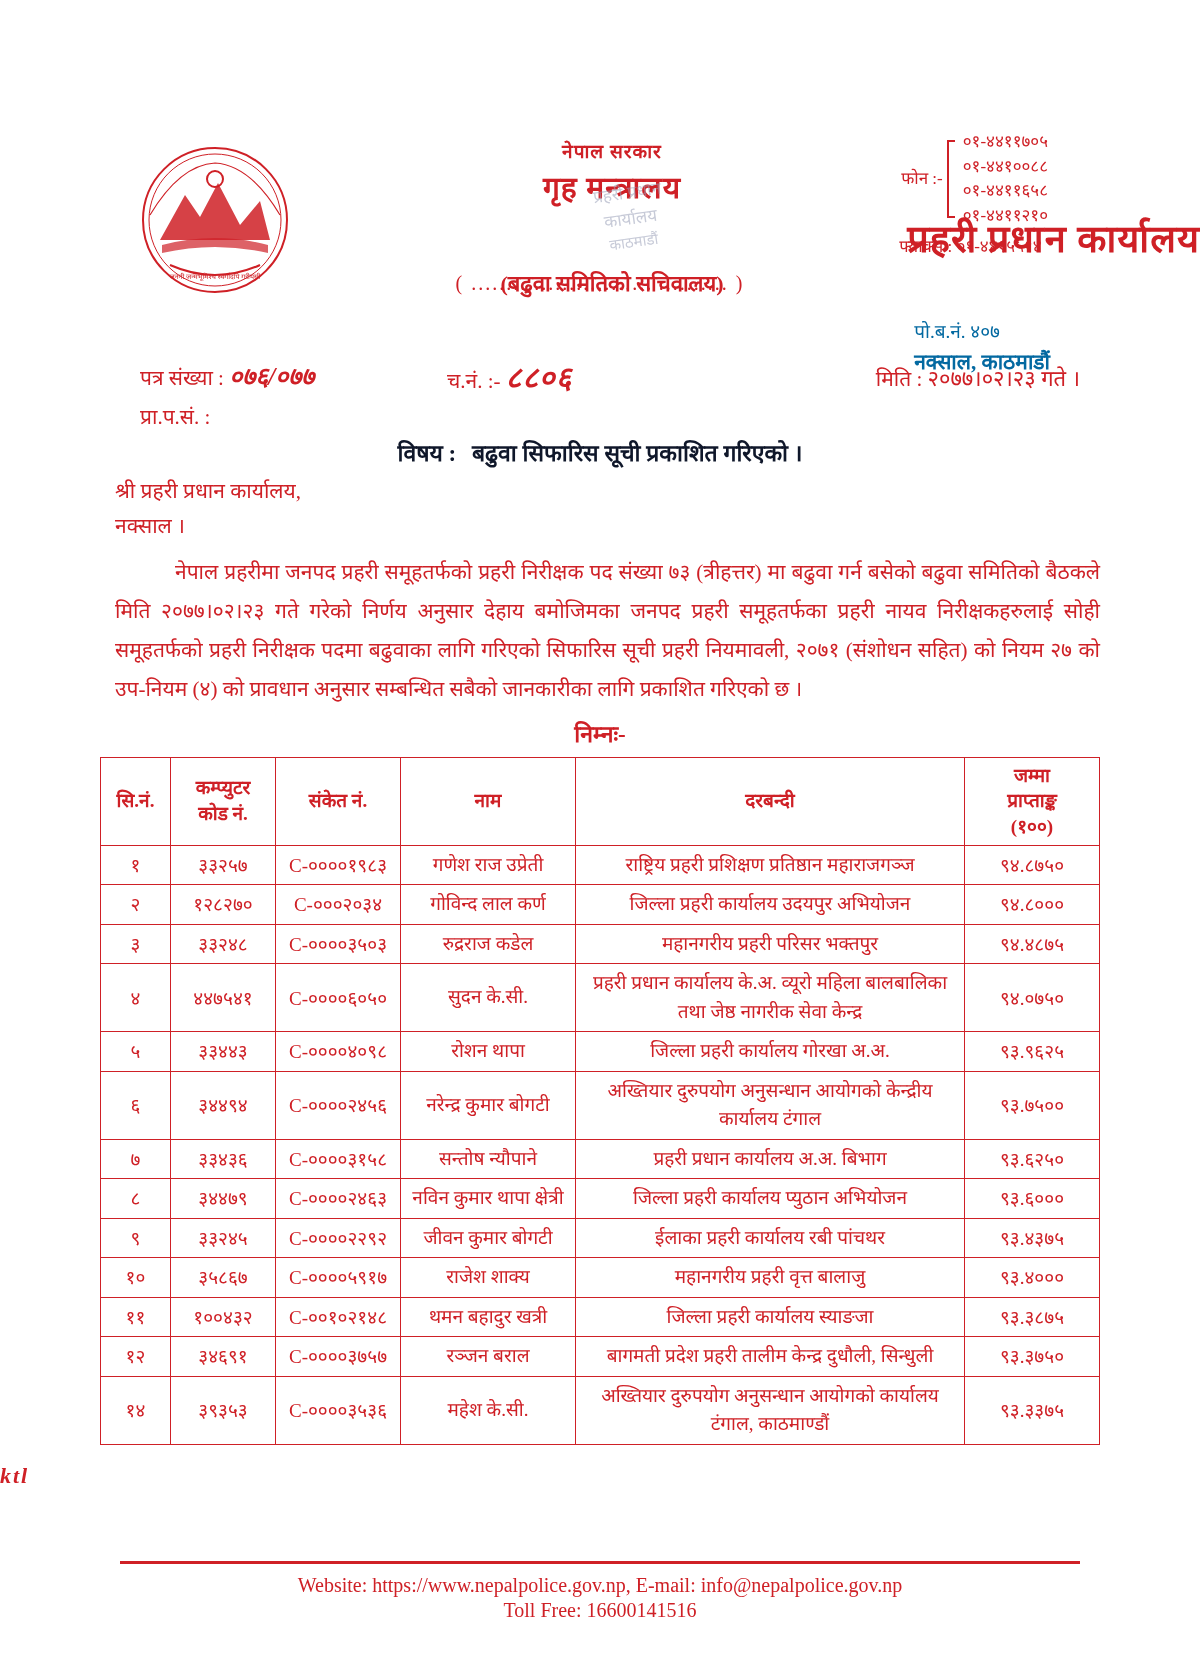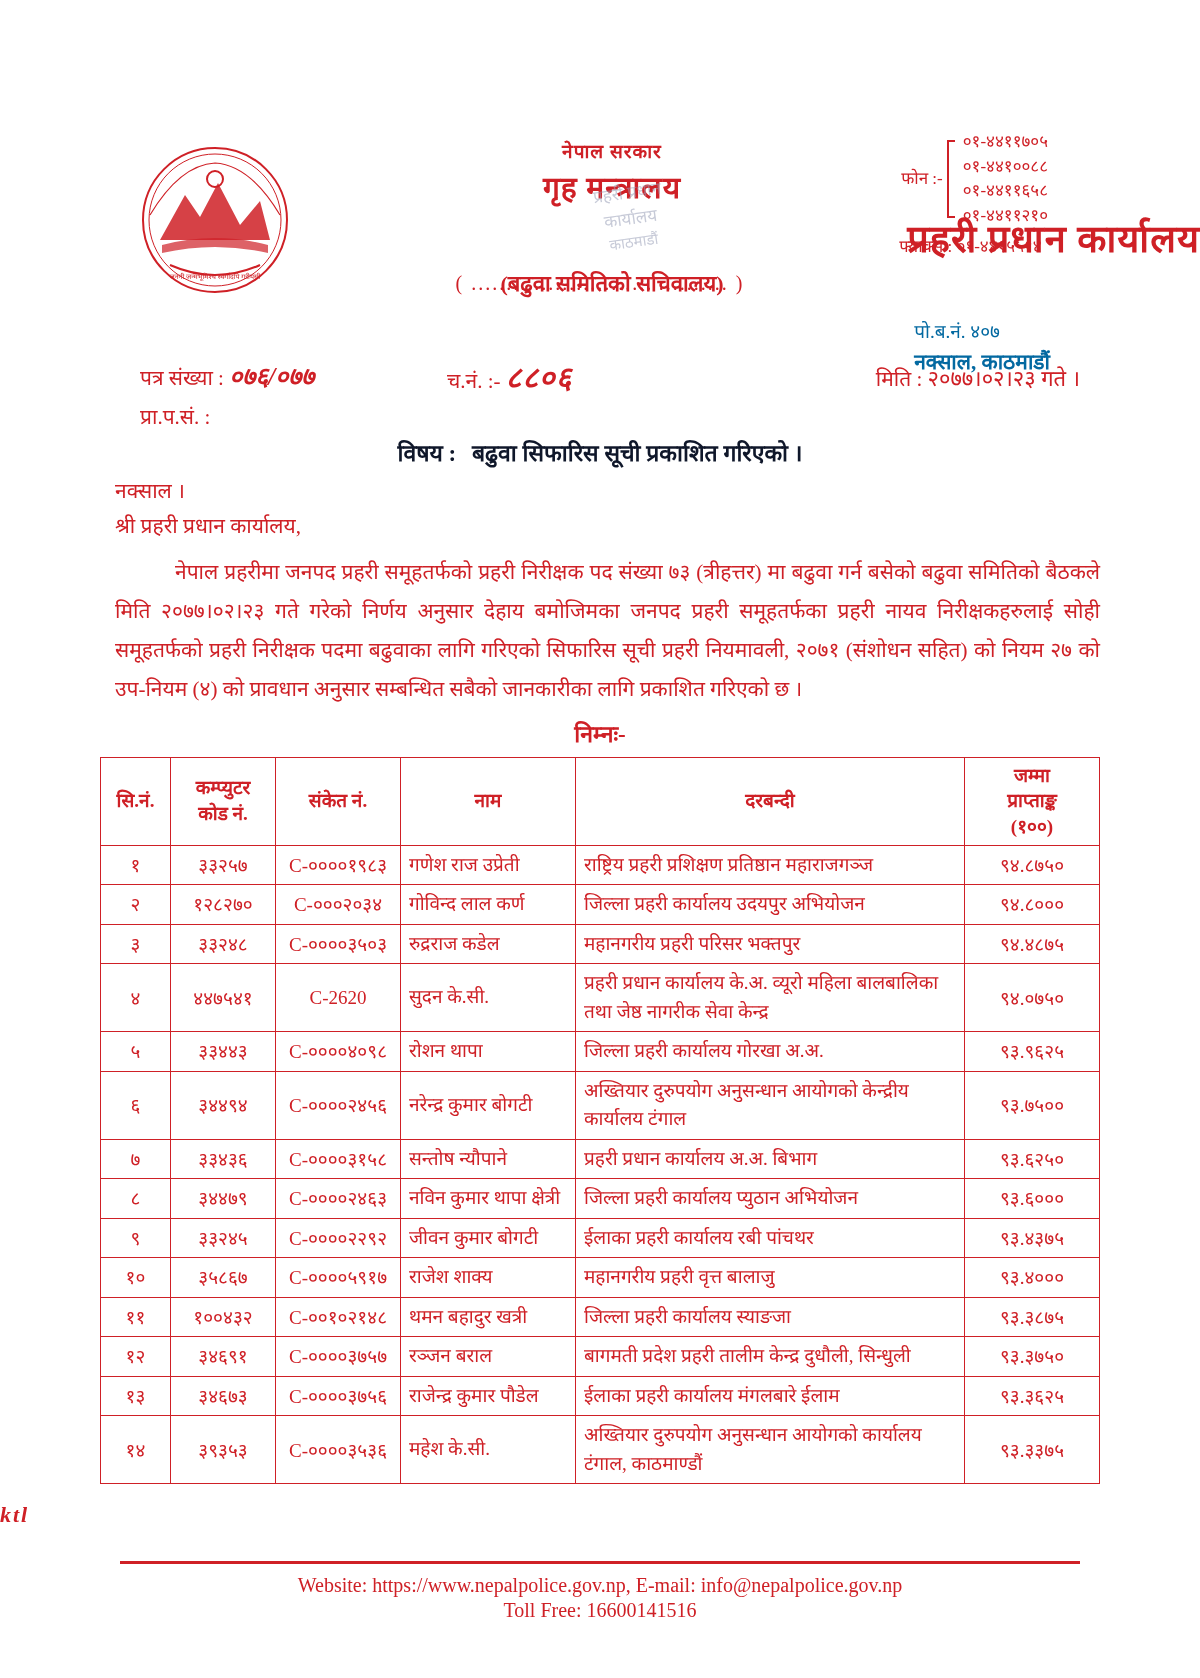--- a/index.html
+++ b/index.html
@@ -111,21 +111,21 @@
     color:#cf2026;
     font-size:19px;
   }
   table.main th, table.main td {
     border:1px solid #cf2026;
     padding:5px 8px;
     vertical-align:middle;
   }
   table.main th { text-align:center; font-weight:bold; line-height:1.35; }
   td.c { text-align:center; }
-  td.l { text-align:left; line-height:1.5;}
+  td.l { text-align:center; line-height:1.5;}
   .col-sn { width:70px; }
   .col-cc { width:105px; }
   .col-sym { width:125px; }
   .col-name { width:175px; }
   .col-dar { width:auto; }
   .col-marks { width:135px; }
 
   
   .sig {
     margin-top:18px;
@@ -222,22 +222,22 @@
       <span class="val">२०७७।०२।२३ गते ।</span>
     </div>
   </div>
 
   <div class="subject">
     <span class="lab">विषय :</span>
     <span class="val">बढुवा सिफारिस सूची प्रकाशित गरिएको ।</span>
   </div>
 
   <div class="toblock">
+    <div>श्री प्रहरी प्रधान कार्यालय,</div>
     <div>नक्साल ।</div>
-    <div>श्री प्रहरी प्रधान कार्यालय,</div>
   </div>
 
   <div class="bodytext">नेपाल प्रहरीमा जनपद प्रहरी समूहतर्फको प्रहरी निरीक्षक पद संख्या ७३ (त्रीहत्तर) मा बढुवा गर्न बसेको बढुवा समितिको बैठकले मिति २०७७।०२।२३ गते गरेको निर्णय अनुसार देहाय बमोजिमका जनपद प्रहरी समूहतर्फका प्रहरी नायव निरीक्षकहरुलाई सोही समूहतर्फको प्रहरी निरीक्षक पदमा बढुवाका लागि गरिएको सिफारिस सूची प्रहरी नियमावली, २०७१ (संशोधन सहित) को नियम २७ को उप-नियम (४) को प्रावधान अनुसार सम्बन्धित सबैको जानकारीका लागि प्रकाशित गरिएको छ ।</div>
 
   <div class="nimna">निम्नः-</div>
 
   <table class="main">
     <thead>
       <tr>
         <th class="col-sn">सि.नं.</th>
@@ -272,21 +272,21 @@
           <td class="c">३</td>
           <td class="c">३३२४८</td>
           <td class="c">C-००००३५०३</td>
           <td class="l">रुद्रराज कडेल</td>
           <td class="l">महानगरीय प्रहरी  परिसर भक्तपुर</td>
           <td class="c">९४.४८७५</td>
         </tr>
         <tr>
           <td class="c">४</td>
           <td class="c">४४७५४१</td>
-          <td class="c">C-2620</td>
+          <td class="c">C-००००६०५०</td>
           <td class="l">सुदन के.सी.</td>
           <td class="l">प्रहरी प्रधान कार्यालय के.अ. व्यूरो  महिला बालबालिका तथा जेष्ठ नागरीक सेवा केन्द्र</td>
           <td class="c">९४.०७५०</td>
         </tr>
         <tr>
           <td class="c">५</td>
           <td class="c">३३४४३</td>
           <td class="c">C-००००४०९८</td>
           <td class="l">रोशन थापा</td>
           <td class="l">जिल्ला प्रहरी कार्यालय  गोरखा अ.अ.</td>
@@ -342,28 +342,20 @@
         </tr>
         <tr>
           <td class="c">१२</td>
           <td class="c">३४६९१</td>
           <td class="c">C-००००३७५७</td>
           <td class="l">रञ्जन बराल</td>
           <td class="l">बागमती प्रदेश प्रहरी तालीम केन्द्र दुधौली, सिन्धुली</td>
           <td class="c">९३.३७५०</td>
         </tr>
         <tr>
-          <td class="c">१३</td>
-          <td class="c">३४६७३</td>
-          <td class="c">C-००००३७५६</td>
-          <td class="l">राजेन्द्र कुमार पौडेल</td>
-          <td class="l">ईलाका प्रहरी कार्यालय मंगलबारे ईलाम</td>
-          <td class="c">९३.३६२५</td>
-        </tr>
-        <tr>
           <td class="c">१४</td>
           <td class="c">३९३५३</td>
           <td class="c">C-००००३५३६</td>
           <td class="l">महेश के.सी.</td>
           <td class="l">अख्तियार दुरुपयोग अनुसन्धान आयोगको कार्यालय टंगाल, काठमाण्डौं</td>
           <td class="c">९३.३३७५</td>
         </tr>
       </tbody>
   </table>
 

